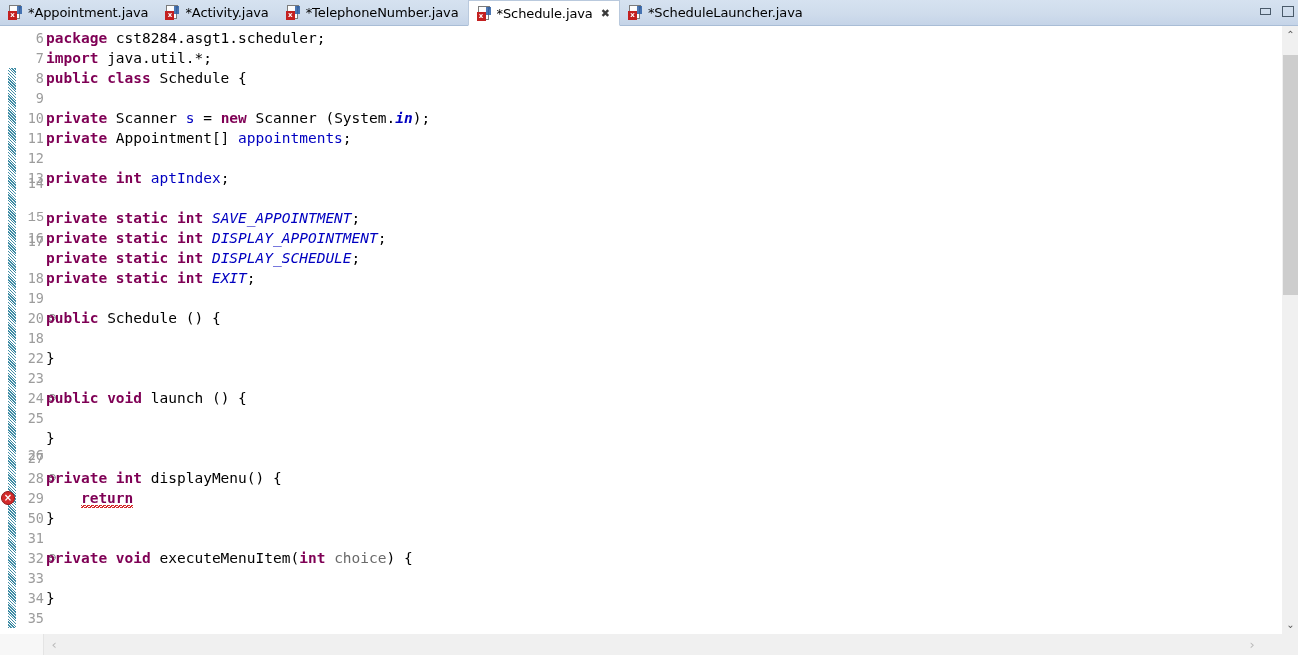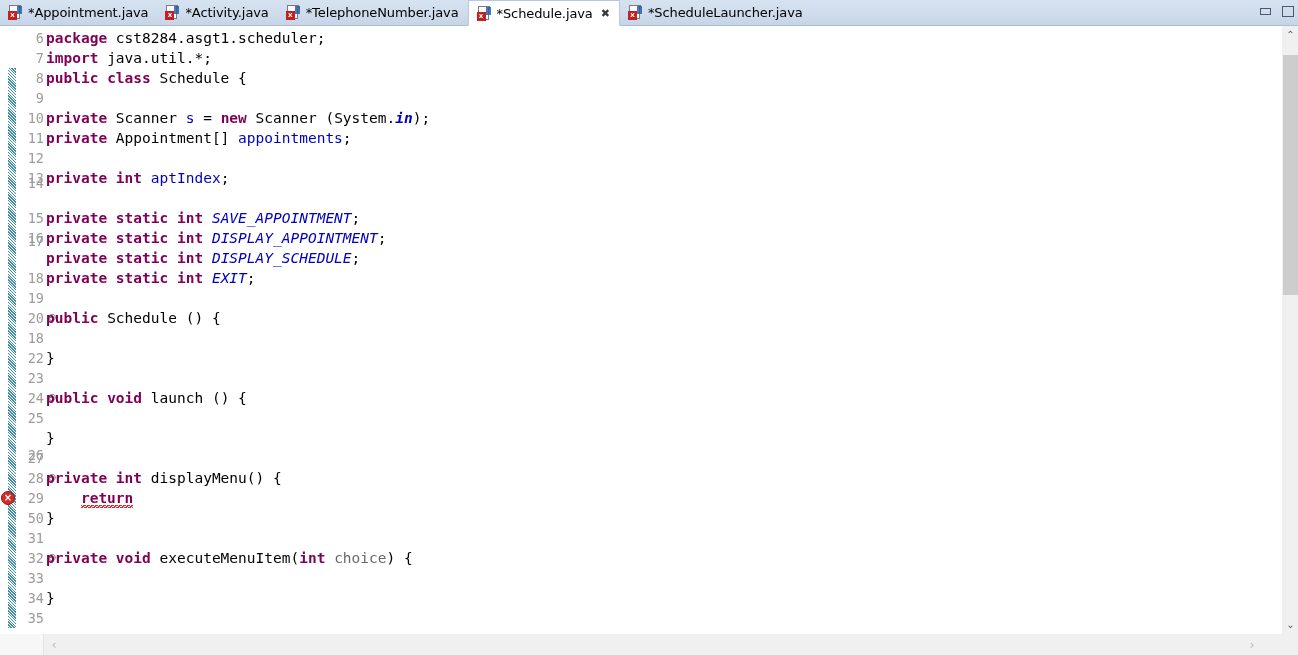--- a/index.html
+++ b/index.html
@@ -371,21 +371,21 @@
   <div class="gutter" id="gutter">
       <div class="gnum" style="top: 2px;">6</div>
       <div class="gnum" style="top: 22px;">7</div>
       <div class="gnum" style="top: 42px;">8</div>
       <div class="gnum" style="top: 62px;">9</div>
       <div class="gnum" style="top: 82px;">10</div>
       <div class="gnum" style="top: 102px;">11</div>
       <div class="gnum" style="top: 122px; margin-left: 16px;">12</div>
       <div class="gnum" style="top: 142px;">13</div>
       <div class="gnum" style="top: 147px;">14</div>
-      <div class="gnum" style="top: 182px;">15</div>
+      <div class="gnum" style="top: 182px; font-family: Liberation Mono, monospace;">15</div>
       <div class="gnum" style="top: 202px;">16</div>
       <div class="gnum" style="top: 205px;">17</div>
       <div class="gnum" style="top: 242px; text-align: right;">18</div>
       <div class="gnum" style="top: 262px;">19</div>
       <div class="gnum" style="top: 282px;">20</div>
       <div class="gnum" style="top: 302px;">18</div>
       <div class="gnum" style="top: 322px;">22</div>
       <div class="gnum" style="top: 342px;">23</div>
       <div class="gnum" style="top: 362px;">24</div>
       <div class="gnum" style="top: 382px;">25</div>

